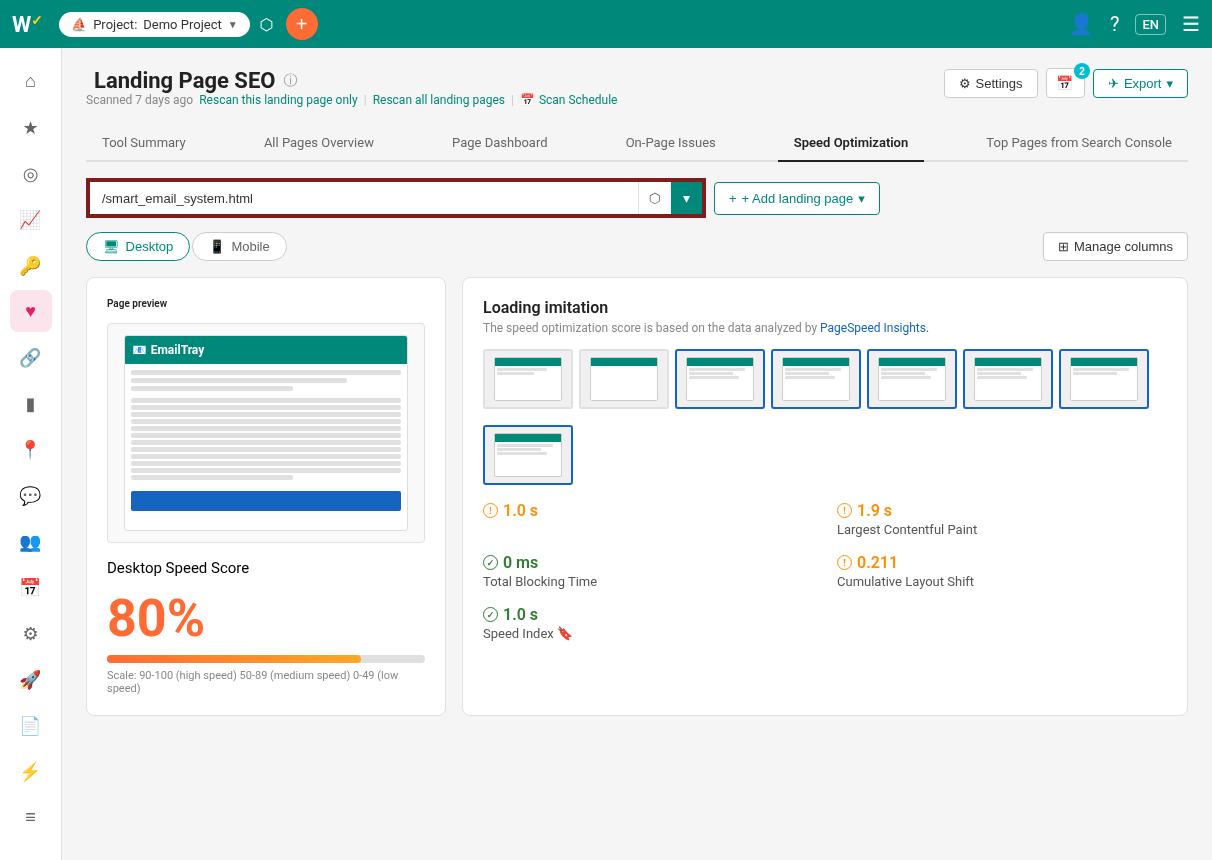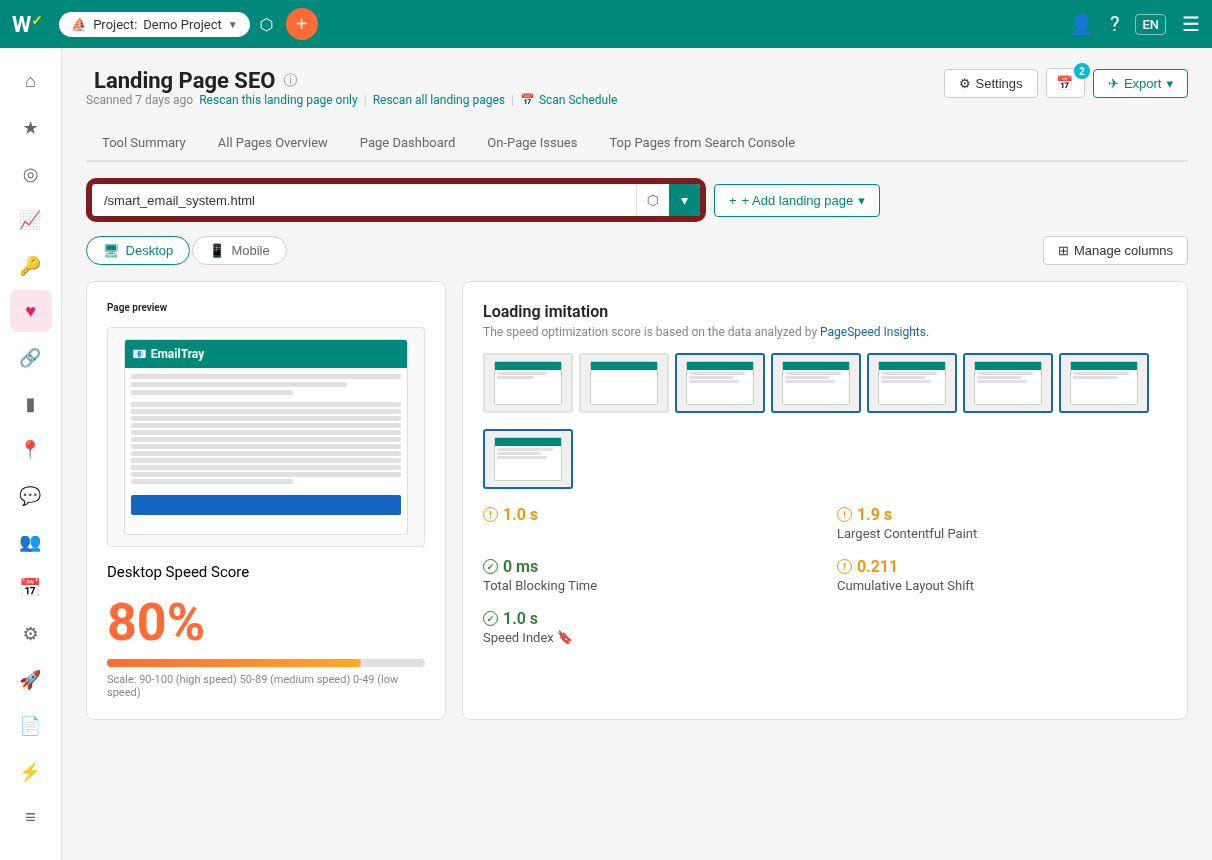--- a/index.html
+++ b/index.html
@@ -41,27 +41,27 @@
     .badge { position: absolute; top: -6px; right: -6px; background: #00bcd4; color: white; border-radius: 50%; width: 16px; height: 16px; font-size: 10px; display: flex; align-items: center; justify-content: center; font-weight: bold; }
     .btn-export { border: 1px solid #00897b; background: white; border-radius: 4px; padding: 6px 14px; font-size: 13px; cursor: pointer; color: #00897b; display: flex; align-items: center; gap: 5px; }
 
     
     .scan-info { font-size: 12px; color: #888; margin-bottom: 12px; display: flex; align-items: center; gap: 6px; }
     .scan-link { color: #00897b; cursor: pointer; text-decoration: none; }
     .scan-sep { color: #ccc; }
     .scan-schedule-link { color: #00897b; cursor: pointer; text-decoration: none; display: flex; align-items: center; gap: 4px; }
 
     
-    .tabs { display: flex; gap: 0; border-bottom: 2px solid #e0e0e0; margin-bottom: 16px; }
+    .tabs { display: flex; gap: 0; border-bottom: 2px solid #e0e0e0; margin-bottom: 16px; justify-content: space-between; }
     .tab { padding: 10px 16px; font-size: 13px; cursor: pointer; color: #666; border-bottom: 2px solid transparent; margin-bottom: -2px; white-space: nowrap; }
     .tab.active { color: #222; font-weight: 600; border-bottom: 2px solid #222; }
 
     
     .url-bar-row { display: flex; align-items: center; gap: 8px; margin-bottom: 14px; }
-    .url-input-wrap { flex: 1; display: flex; border: 6px solid #7f1d1d; border-radius: 10px; overflow: hidden; background: white; max-width: 620px; }
+    .url-input-wrap { flex: 1; display: flex; border: 4px solid #7f1d1d; border-radius: 0; overflow: hidden; background: white; max-width: 620px; }
     .url-input { flex: 1; border: none; padding: 8px 12px; font-size: 13px; outline: none; color: #333; }
     .url-open-btn { background: none; border: none; border-left: 1px solid #e0e0e0; padding: 8px 10px; cursor: pointer; color: #666; font-size: 14px; }
     .url-dropdown-btn { background: #00897b; border: none; padding: 8px 12px; cursor: pointer; color: white; font-size: 14px; }
     .add-page-btn { border: 1px solid #00897b; background: white; color: #00897b; border-radius: 4px; padding: 8px 14px; font-size: 13px; cursor: pointer; display: flex; align-items: center; gap: 5px; }
 
     
     .view-toggle-row { display: flex; align-items: center; justify-content: space-between; margin-bottom: 16px; }
     .view-btns { display: flex; gap: 2px; }
     .view-btn { border: 1px solid #ccc; background: white; border-radius: 20px; padding: 6px 16px; font-size: 13px; cursor: pointer; color: #666; display: flex; align-items: center; gap: 6px; }
     .view-btn.active { border-color: #00897b; color: #00897b; background: white; }
@@ -200,20 +200,21 @@
           <span>▾</span>
         </button>
       </div>
     </div>
 
     <div class="tabs">
       <div class="tab">Tool Summary</div>
       <div class="tab">All Pages Overview</div>
       <div class="tab">Page Dashboard</div>
       <div class="tab">On-Page Issues</div>
+      <div class="tab active">Speed Optimization</div>
       <div class="tab">Top Pages from Search Console</div>
     </div>
 
     <div class="url-bar-row">
       <div class="url-input-wrap">
         <input class="url-input" type="text" value="/smart_email_system.html" style="">
         <button class="url-open-btn">⬡</button>
         <button class="url-dropdown-btn">▾</button>
       </div>
       <button class="add-page-btn">

